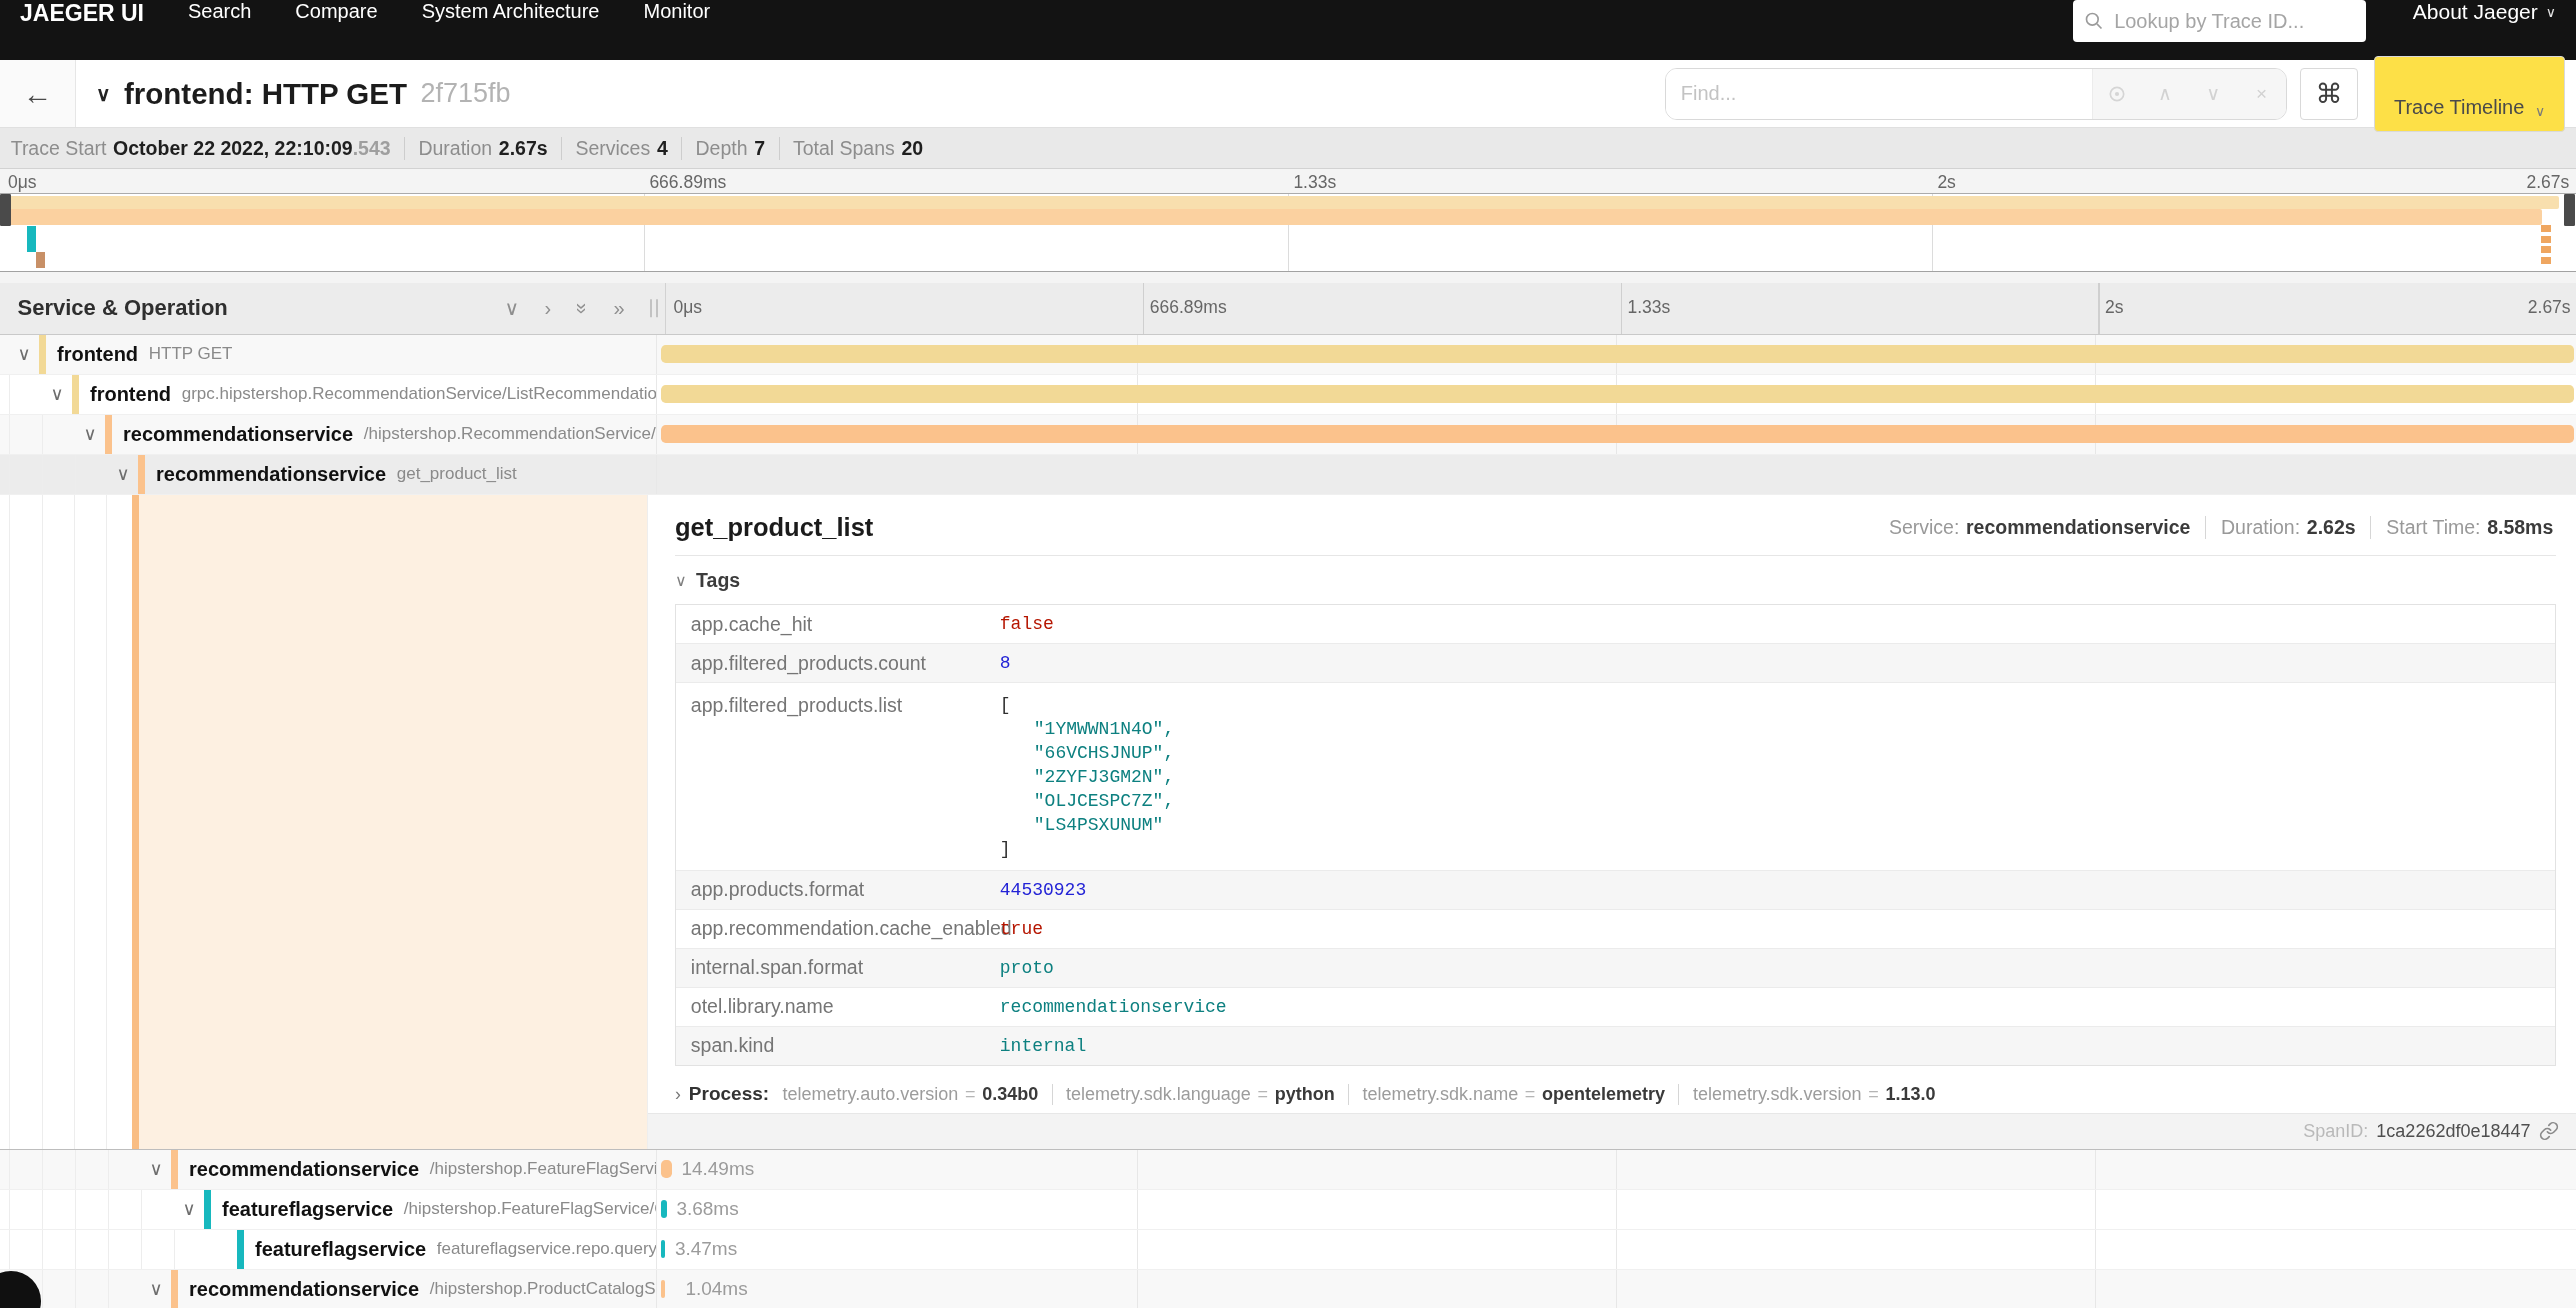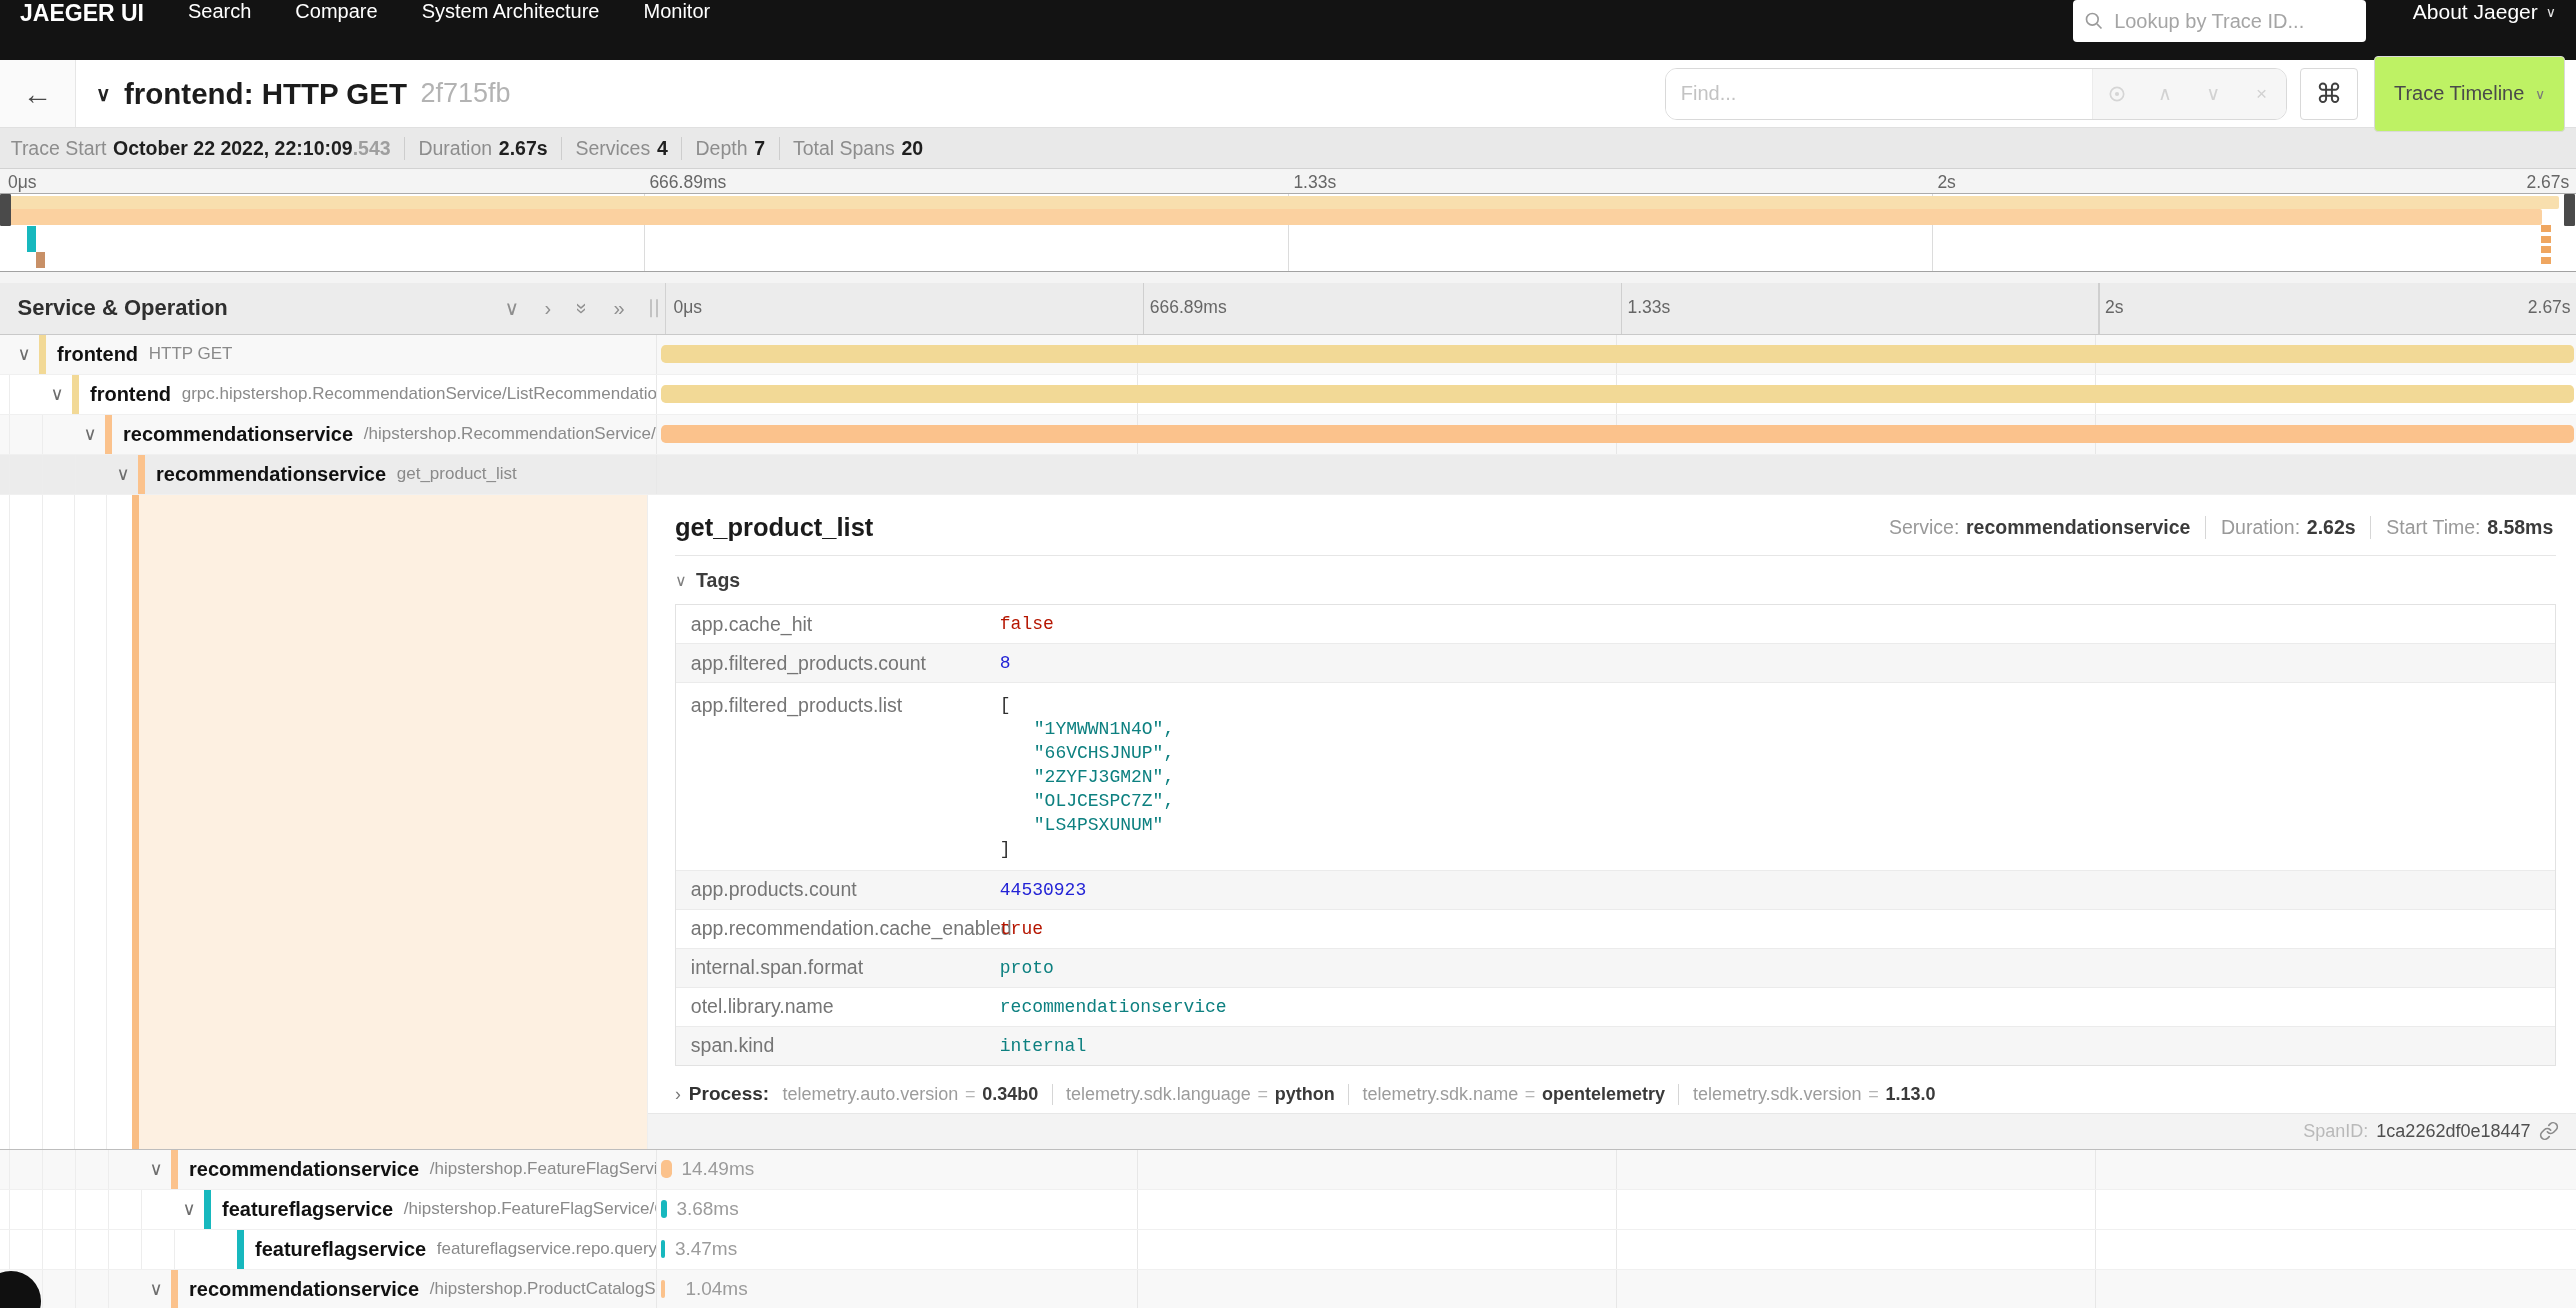--- a/index.html
+++ b/index.html
@@ -27,22 +27,22 @@
   .trace-title{font-size:29.5px;font-weight:bold;color:#1c1c1c;white-space:nowrap}
   .trace-id{font-size:27px;color:#b3b3b3;font-weight:normal}
   .hspacer{flex:1}
   .find-group{display:flex;height:50px;border:0.7px solid #d9d9d9;border-radius:12px;overflow:hidden;margin-right:13.4px;background:#fff}
   .find-input{width:396px;border:none;outline:none;padding:0 14.8px;font-size:20px;font-family:inherit;color:#333}
   .find-input::placeholder{color:#c3c3c3}
   .find-btns{width:193px;background:#f6f6f6;border-left:0.7px solid #ececec;display:flex}
   .fbtn{flex:1;display:flex;align-items:center;justify-content:center;color:#d2d2d2;font-size:19px;cursor:pointer}
   .cmd-btn{width:56px;height:50px;border:0.7px solid #d9d9d9;border-radius:4px;display:flex;align-items:center;
            justify-content:center;font-size:27px;color:#3f3f3f;margin-right:16px;background:#fff;cursor:pointer}
-  .view-btn{height:50px;padding:12px 19px;border:0.7px solid #d9d9d9;border-radius:4px;display:flex;align-items:center;
-            gap:10.7px;font-size:20px;color:#4a4a4a;margin-right:10.7px;background:#bef264;cursor:pointer;white-space:nowrap}
+  .view-btn{height:50px;padding:12px 19px;border:0.7px solid #d9d9d9;border-radius:4px;display:flex;align-items:flex-end;
+            gap:10.7px;font-size:20px;color:#4a4a4a;margin-right:10.7px;background:#fde047;cursor:pointer;white-space:nowrap}
   .view-btn .sm-chev{color:#7a7a7a}
 
   
   .meta-bar{height:40px;background:#e9e9e9;border-top:0.7px solid #e0e0e0;border-bottom:0.7px solid #d2d2d2;
             display:flex;align-items:center;padding-left:10.7px;font-size:19.5px;color:#8d8d8d}
   .meta-item{display:flex;align-items:center;gap:6.7px;padding:0 13.4px;height:23px;white-space:nowrap}
   .meta-item + .meta-item{border-left:0.7px solid #cdcdcd}
   .meta-item:first-child{padding-left:0}
   .meta-val{color:#1f1f1f;font-weight:bold}
   .meta-val-muted{color:#9f9f9f;font-weight:bold}
@@ -382,21 +382,21 @@
               <div>[</div>
               <div class="li v-str">"1YMWWN1N4O",</div>
               <div class="li v-str">"66VCHSJNUP",</div>
               <div class="li v-str">"2ZYFJ3GM2N",</div>
               <div class="li v-str">"OLJCESPC7Z",</div>
               <div class="li v-str">"LS4PSXUNUM"</div>
               <div>]</div>
             </div>
           </div>
           <div class="tag-row alt">
-            <span class="tag-key">app.products.count</span>
+            <span class="tag-key">app.products.format</span>
             <span class="tag-val v-num">44530923</span>
           </div>
           <div class="tag-row">
             <span class="tag-key">app.recommendation.cache_enabled</span>
             <span class="tag-val v-bool">true</span>
           </div>
           <div class="tag-row alt">
             <span class="tag-key">internal.span.format</span>
             <span class="tag-val v-str">proto</span>
           </div>

